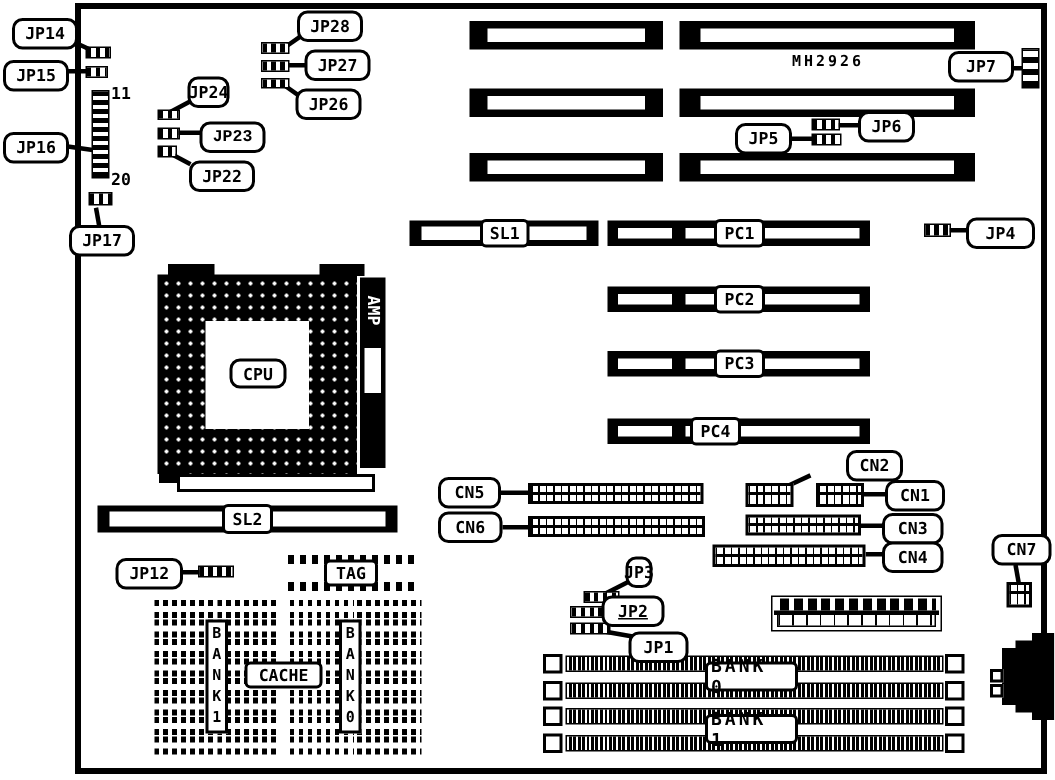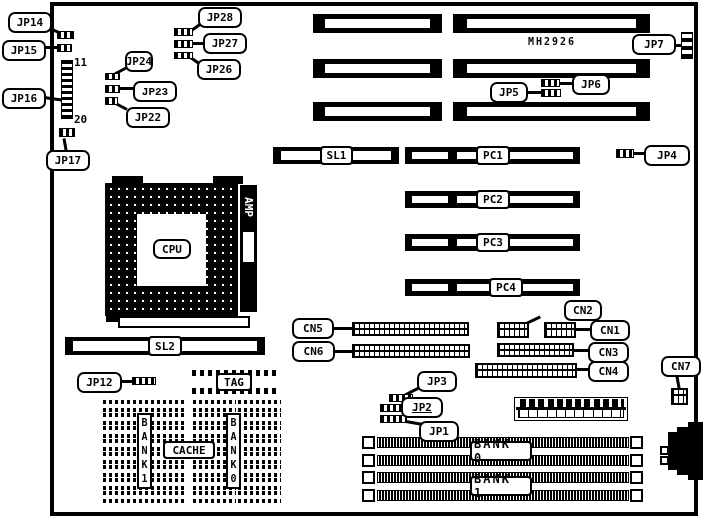--- a/index.html
+++ b/index.html
@@ -243,36 +243,36 @@
   <div class="abs co" style="left:133px;top:81px;width:44px;font-family:Liberation Mono, monospace;">JP23</div>
   <div class="abs co" style="left:126px;top:107px;width:44px;">JP22</div>
   <div class="abs co" style="left:198px;top:7px;width:44px;">JP28</div>
   <div class="abs co" style="left:203px;top:33px;width:44px;">JP27</div>
   <div class="abs co" style="left:197px;top:59px;width:44px;">JP26</div>
   <div class="abs co" style="left:632px;top:34px;width:44px;">JP7</div>
   <div class="abs co" style="left:490px;top:82px;width:38px;">JP5</div>
   <div class="abs co" style="left:572px;top:74px;width:38px;">JP6</div>
   <div class="abs co" style="left:644px;top:145px;width:46px;">JP4</div>
   <div class="abs co" style="left:77px;top:372px;width:45px;">JP12</div>
-  <div class="abs co" style="left:417px;top:371px;width:40px;">JP3</div>
+  <div class="abs co" style="left:417px;top:371px;width:18px;">JP3</div>
   <div class="abs co" style="left:401px;top:397px;width:42px;text-decoration:underline;">JP2</div>
   <div class="abs co" style="left:419px;top:421px;width:40px;">JP1</div>
   <div class="abs co" style="left:292px;top:318px;width:42px;">CN5</div>
   <div class="abs co" style="left:292px;top:341px;width:43px;">CN6</div>
   <div class="abs co" style="left:536px;top:300px;width:38px;margin-left:28px;">CN2</div>
   <div class="abs co" style="left:590px;top:320px;width:40px;">CN1</div>
   <div class="abs co" style="left:588px;top:342px;width:41px;">CN3</div>
   <div class="abs co" style="left:588px;top:361px;width:41px;">CN4</div>
   <div class="abs co" style="left:661px;top:356px;width:40px;">CN7</div>
 
   <div class="abs slbl" style="left:320px;top:146px;width:33px;">SL1</div>
   <div class="abs slbl" style="left:476px;top:146px;width:34px;">PC1</div>
   <div class="abs slbl" style="left:476px;top:190px;width:34px;">PC2</div>
   <div class="abs slbl" style="left:476px;top:233px;width:34px;">PC3</div>
-  <div class="abs slbl" style="left:489px;top:278px;width:34px;">PC4</div>
+  <div class="abs slbl" style="left:460px;top:278px;width:34px;">PC4</div>
   <div class="abs slbl" style="left:148px;top:336px;width:34px;height:20px;">SL2</div>
   <div class="abs slbl" style="left:153px;top:239px;width:38px;height:20px;border-radius:7px;">CPU</div>
   <div class="abs slbl" style="left:216px;top:373px;width:36px;height:18px;text-align:center;">TAG</div>
   <div class="abs slbl" style="left:163px;top:441px;width:52px;height:18px;">CACHE</div>
   <div class="abs vlbl" style="left:137px;top:413px;width:15px;height:76px;">BANK1</div>
   <div class="abs vlbl" style="left:226px;top:413px;width:15px;height:76px;">BANK0</div>
   <div class="abs slbl" style="left:470px;top:441px;width:62px;height:20px;letter-spacing:2px;font-size:12px;">BANK 0</div>
   <div class="abs slbl" style="left:470px;top:476px;width:62px;height:20px;letter-spacing:2px;font-size:12px;">BANK 1</div>
 
   <div class="abs" style="left:74px;top:56px;font:bold 11px 'DejaVu Sans Mono',monospace;">11</div>

